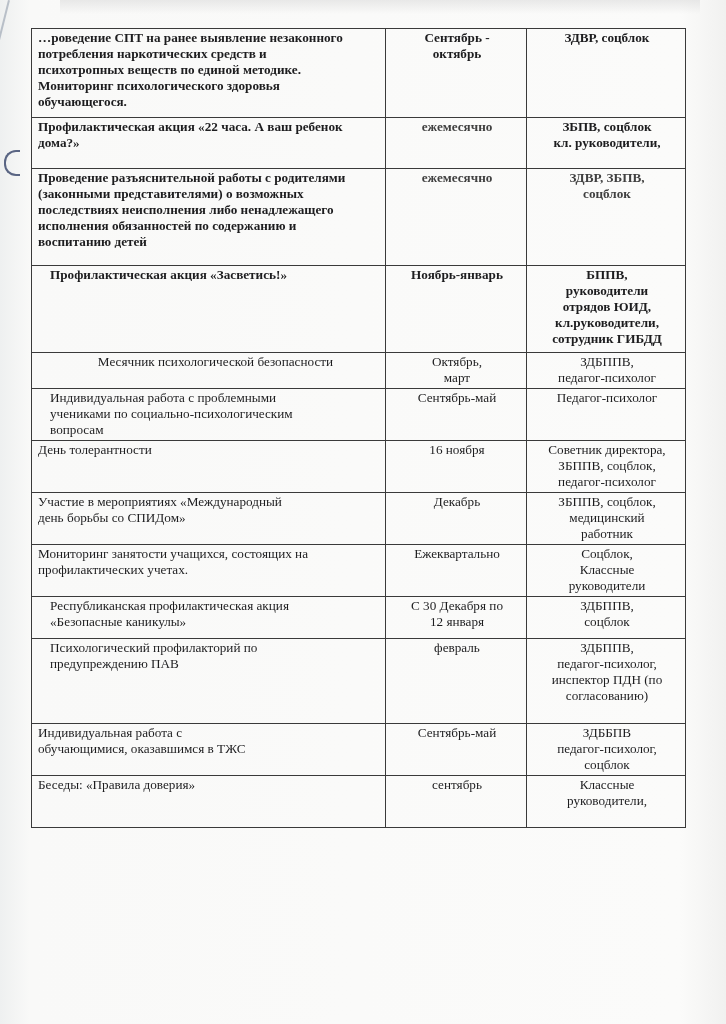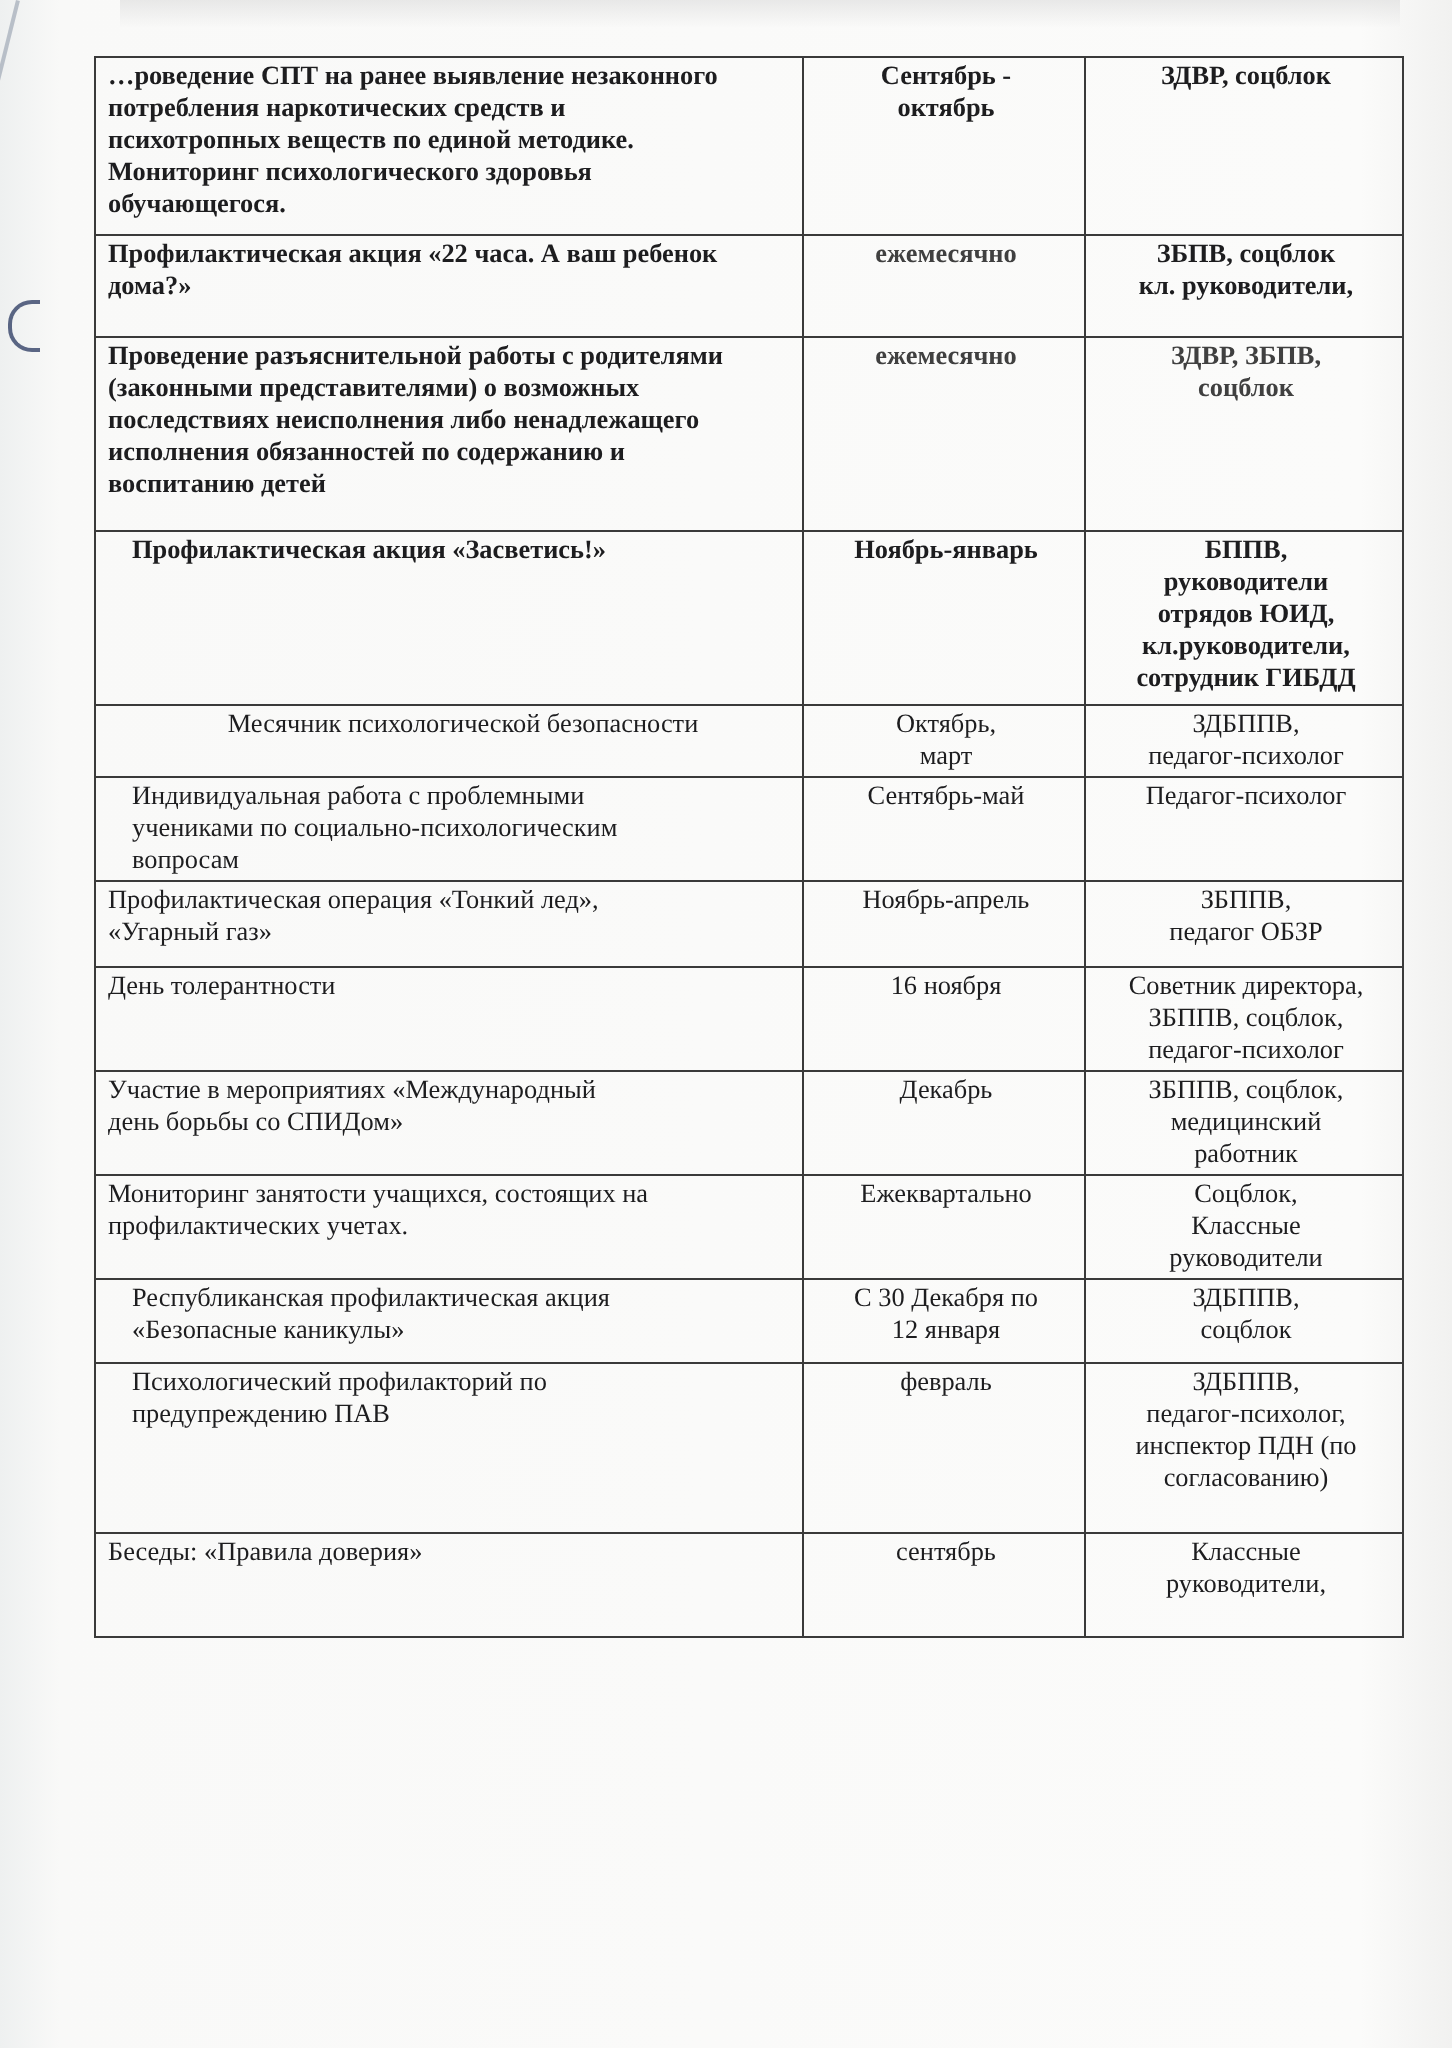--- a/index.html
+++ b/index.html
@@ -21,21 +21,21 @@
   }
   .pen-stroke {
     position: absolute; left: 8px; top: 0; width: 2px; height: 170px;
     background: #8a95a6; transform: rotate(14deg); transform-origin: top left; opacity: .55;
   }
   .margin-mark {
     position: absolute; left: 4px; top: 150px; width: 14px; height: 22px;
     border: 2px solid #1a2a55; border-right: none; border-radius: 12px 0 0 12px; opacity: .7;
   }
   table.plan {
-    position: absolute; left: 47px; top: 28px;
+    position: absolute; left: 31px; top: 28px;
     width: 654px; border-collapse: collapse; table-layout: fixed;
   }
   table.plan td {
     border: 1px solid #3a3a3a; vertical-align: top;
     font-size: 13.2px; line-height: 16px; padding: 1px 4px 2px 6px;
   }
   col.c1 { width: 354px; } col.c2 { width: 141px; } col.c3 { width: 159px; }
   td.event { text-align: left; }
   td.event.justify { text-align: justify; text-align-last: left; }
   td.term, td.resp { text-align: center; }
@@ -138,33 +138,20 @@
           <span class="line">учениками по социально-психологическим</span>
           <span class="line">вопросам</span>
         </td>
         <td class="term">
           <span class="line">Сентябрь-май</span>
         </td>
         <td class="resp">
           <span class="line">Педагог-психолог</span>
         </td>
       </tr>
-    <tr style="height: 43px;">
-        <td class="event">
-          <span class="line">Профилактическая операция «Тонкий лед»,</span>
-          <span class="line">«Угарный газ»</span>
-        </td>
-        <td class="term">
-          <span class="line">Ноябрь-апрель</span>
-        </td>
-        <td class="resp">
-          <span class="line">ЗБППВ,</span>
-          <span class="line">педагог ОБЗР</span>
-        </td>
-      </tr>
     <tr style="height: 52px; margin-left: 48px;">
         <td class="event">
           <span class="line">День толерантности</span>
         </td>
         <td class="term">
           <span class="line">16 ноября</span>
         </td>
         <td class="resp">
           <span class="line">Советник директора,</span>
           <span class="line">ЗБППВ, соцблок,</span>
@@ -221,20 +208,34 @@
         <td class="term">
           <span class="line">февраль</span>
         </td>
         <td class="resp">
           <span class="line">ЗДБППВ,</span>
           <span class="line">педагог-психолог,</span>
           <span class="line">инспектор ПДН (по</span>
           <span class="line">согласованию)</span>
         </td>
       </tr>
+    <tr style="height: 49px;">
+        <td class="event">
+          <span class="line">Индивидуальная работа с</span>
+          <span class="line">обучающимися, оказавшимся в ТЖС</span>
+        </td>
+        <td class="term">
+          <span class="line">Сентябрь-май</span>
+        </td>
+        <td class="resp">
+          <span class="line">ЗДББПВ</span>
+          <span class="line">педагог-психолог,</span>
+          <span class="line">соцблок</span>
+        </td>
+      </tr>
     <tr style="height: 52px;">
         <td class="event">
           <span class="line">Беседы: «Правила доверия»</span>
         </td>
         <td class="term">
           <span class="line">сентябрь</span>
         </td>
         <td class="resp">
           <span class="line">Классные</span>
           <span class="line">руководители,</span>

